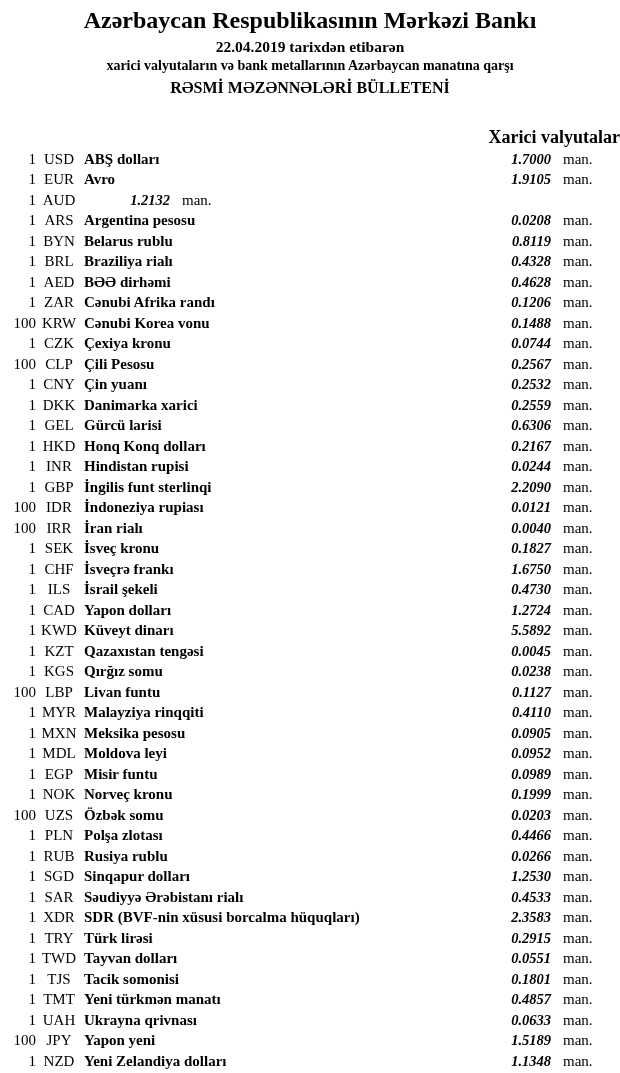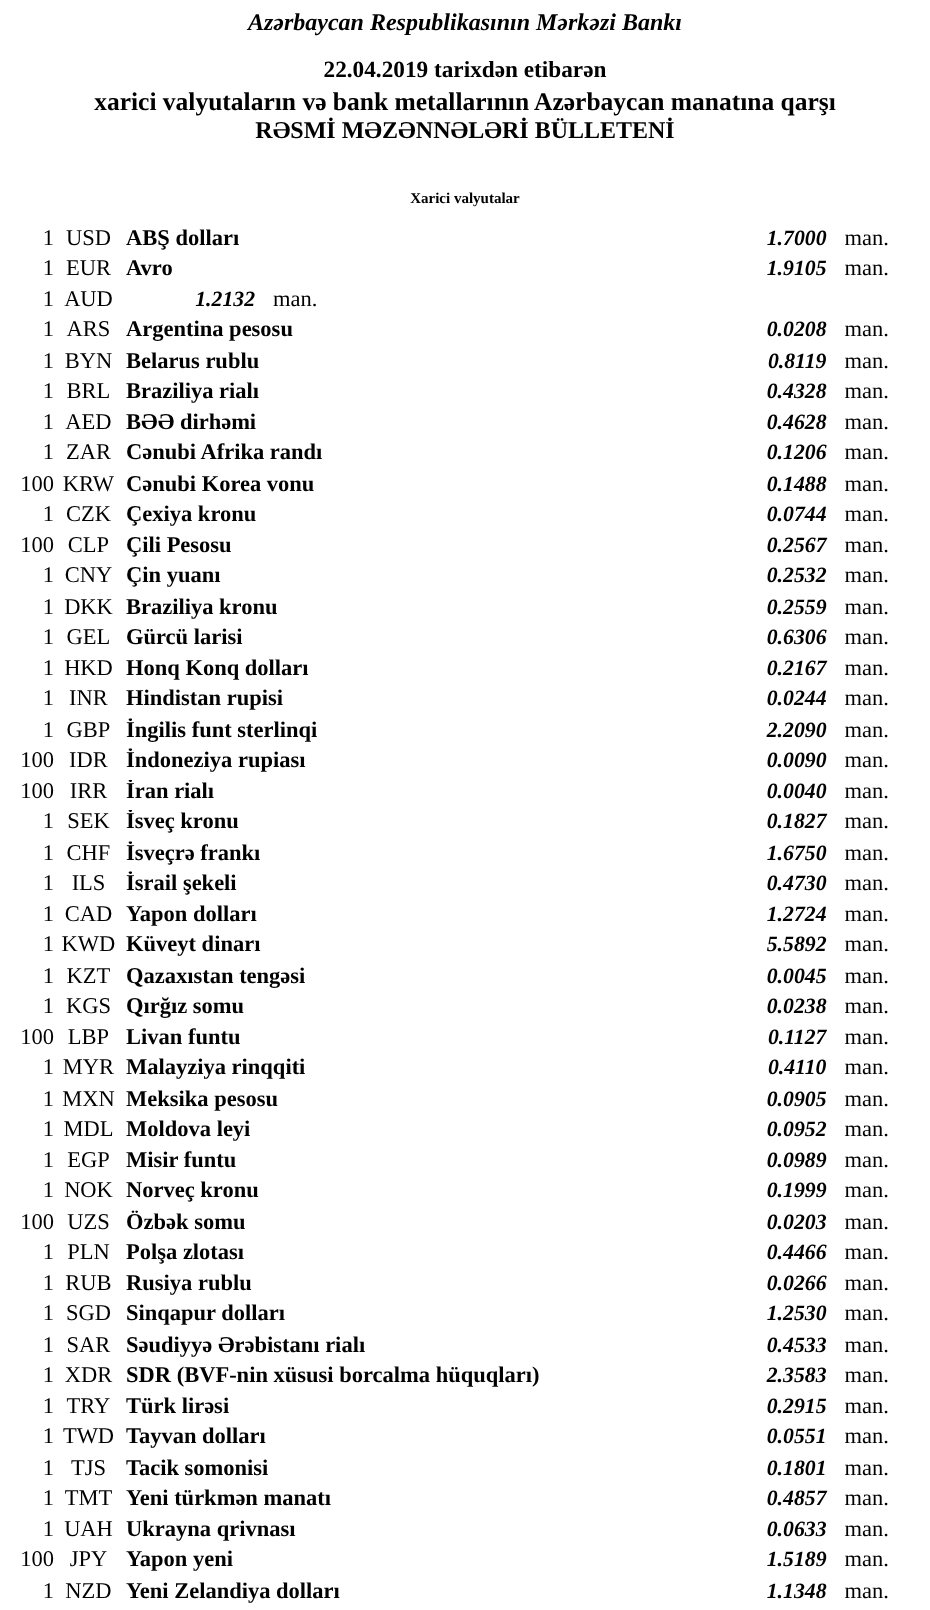--- a/index.html
+++ b/index.html
@@ -17,25 +17,25 @@
     overflow: hidden;
   }
   .hline {
     position: absolute;
     left: 0;
     width: 100%;
     text-align: center;
     font-weight: bold;
     white-space: nowrap;
   }
-  .h1 { top: 7px;  font-size: 16px; font-style: italic; }
+  .h1 { top: 7px;  font-size: 24px; }
   .h2 { top: 38px; font-size: 15.5px; }
-  .h3 { top: 58px; font-size: 17px; }
+  .h3 { top: 58px; font-size: 14px; }
   .h4 { top: 79px; font-size: 16px; }
-  .section-title { top: 127px; font-size: 10px; }
+  .section-title { top: 127px; font-size: 18px; text-align: right; }
 
   .rates {
     position: absolute;
     top: 149px;
     left: 0;
     right: 0;
   }
   .row {
     display: flex;
     align-items: center;
@@ -165,21 +165,21 @@
       <div class="row">
         <span class="qty">1</span>
         <span class="code">CNY</span>
         <span class="name">Çin yuanı</span>
         <span class="rate">0.2532</span>
         <span class="unit">man.</span>
       </div>
       <div class="row">
         <span class="qty">1</span>
         <span class="code">DKK</span>
-        <span class="name">Braziliya kronu</span>
+        <span class="name">Danimarka xarici</span>
         <span class="rate">0.2559</span>
         <span class="unit">man.</span>
       </div>
       <div class="row">
         <span class="qty">1</span>
         <span class="code">GEL</span>
         <span class="name">Gürcü larisi</span>
         <span class="rate">0.6306</span>
         <span class="unit">man.</span>
       </div>
@@ -201,21 +201,21 @@
         <span class="qty">1</span>
         <span class="code">GBP</span>
         <span class="name">İngilis funt sterlinqi</span>
         <span class="rate">2.2090</span>
         <span class="unit">man.</span>
       </div>
       <div class="row">
         <span class="qty">100</span>
         <span class="code">IDR</span>
         <span class="name">İndoneziya rupiası</span>
-        <span class="rate">0.0090</span>
+        <span class="rate">0.0121</span>
         <span class="unit">man.</span>
       </div>
       <div class="row">
         <span class="qty">100</span>
         <span class="code">IRR</span>
         <span class="name">İran rialı</span>
         <span class="rate">0.0040</span>
         <span class="unit">man.</span>
       </div>
       <div class="row">

